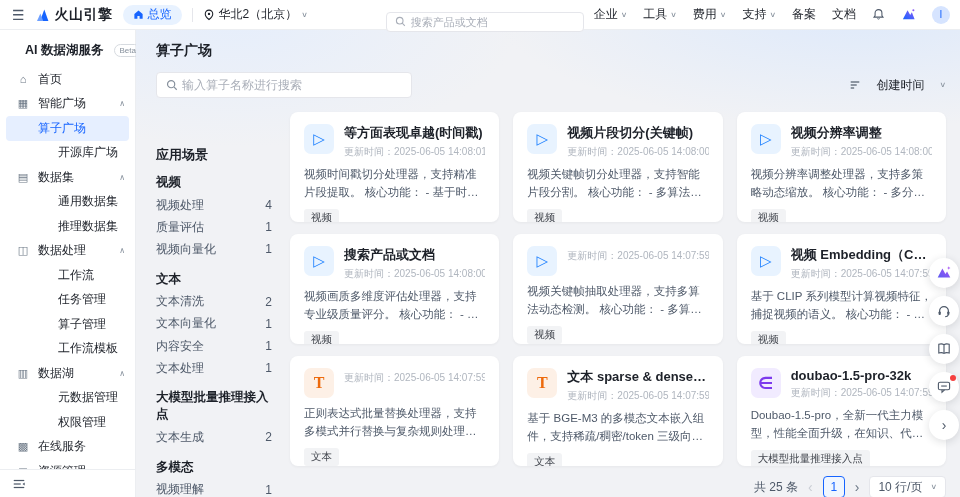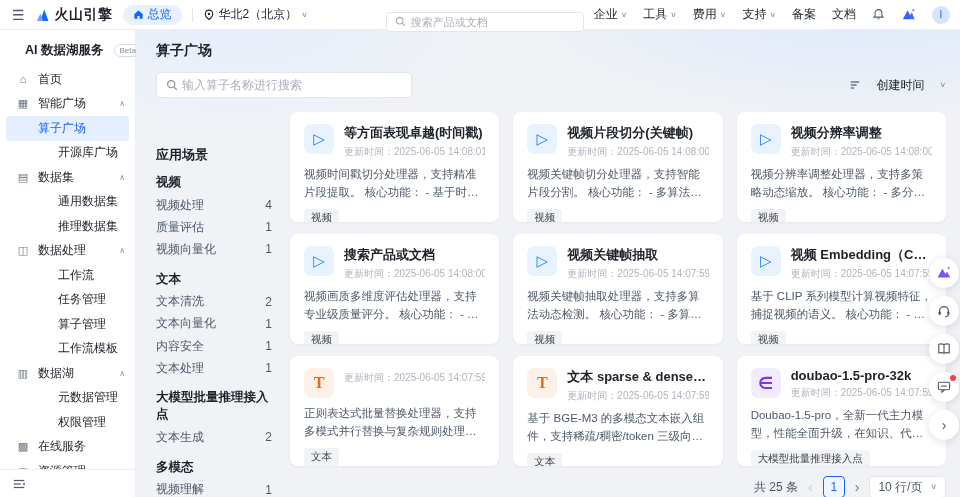--- a/index.html
+++ b/index.html
@@ -378,21 +378,20 @@
             <div class="card-desc">视频画质多维度评估处理器，支持专业级质量评分。 核心功能： - 多维度质量评估： · 清晰度...</div>
             <span class="card-tag">视频</span>
           </div>
 
           <div class="card">
             <div class="card-head">
                 <div class="card-icon icon-video">
                   <span>▷</span>
                 </div>
               <div class="ch-text">
-                  <div class="card-title">视频关键帧抽取</div>
               <div class="card-updated">更新时间：2025-06-05 14:07:59</div>
                 </div>
               </div>
             <div class="card-desc">视频关键帧抽取处理器，支持多算法动态检测。 核心功能： - 多算法支持： · 像素差分法(diffe...</div>
             <span class="card-tag">视频</span>
           </div>
 
           <div class="card">
             <div class="card-head">
                 <div class="card-icon icon-video">

